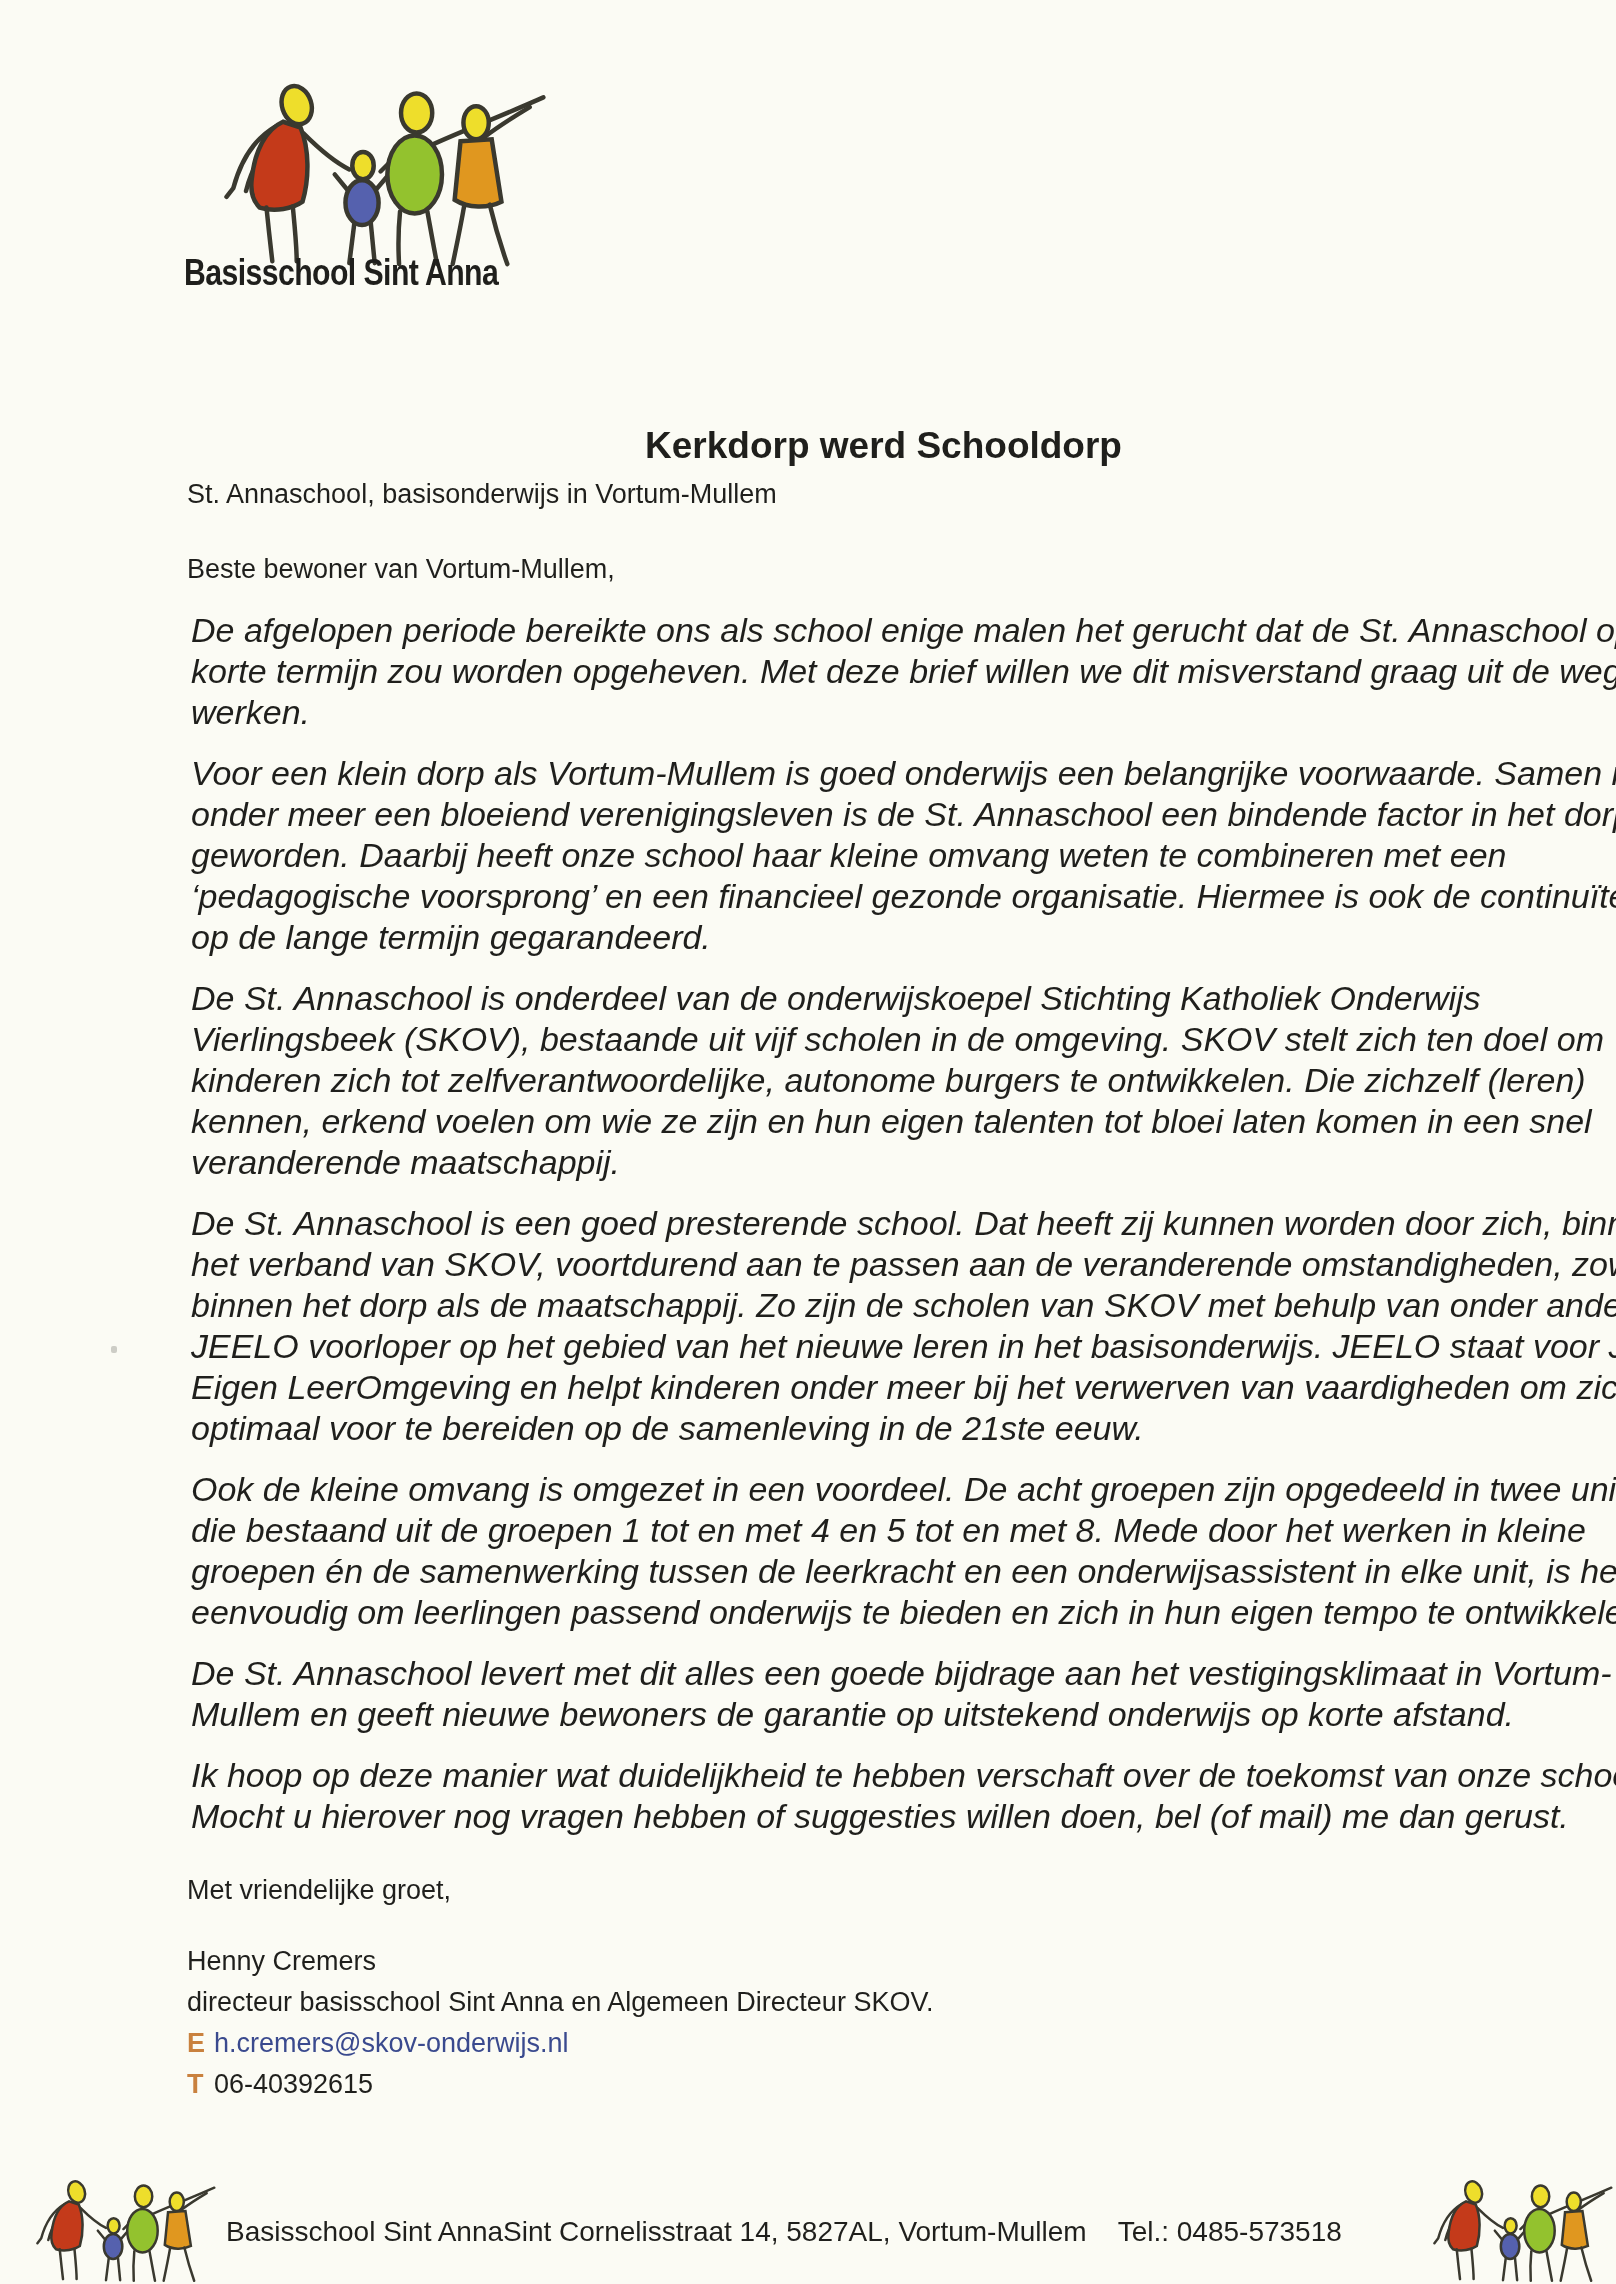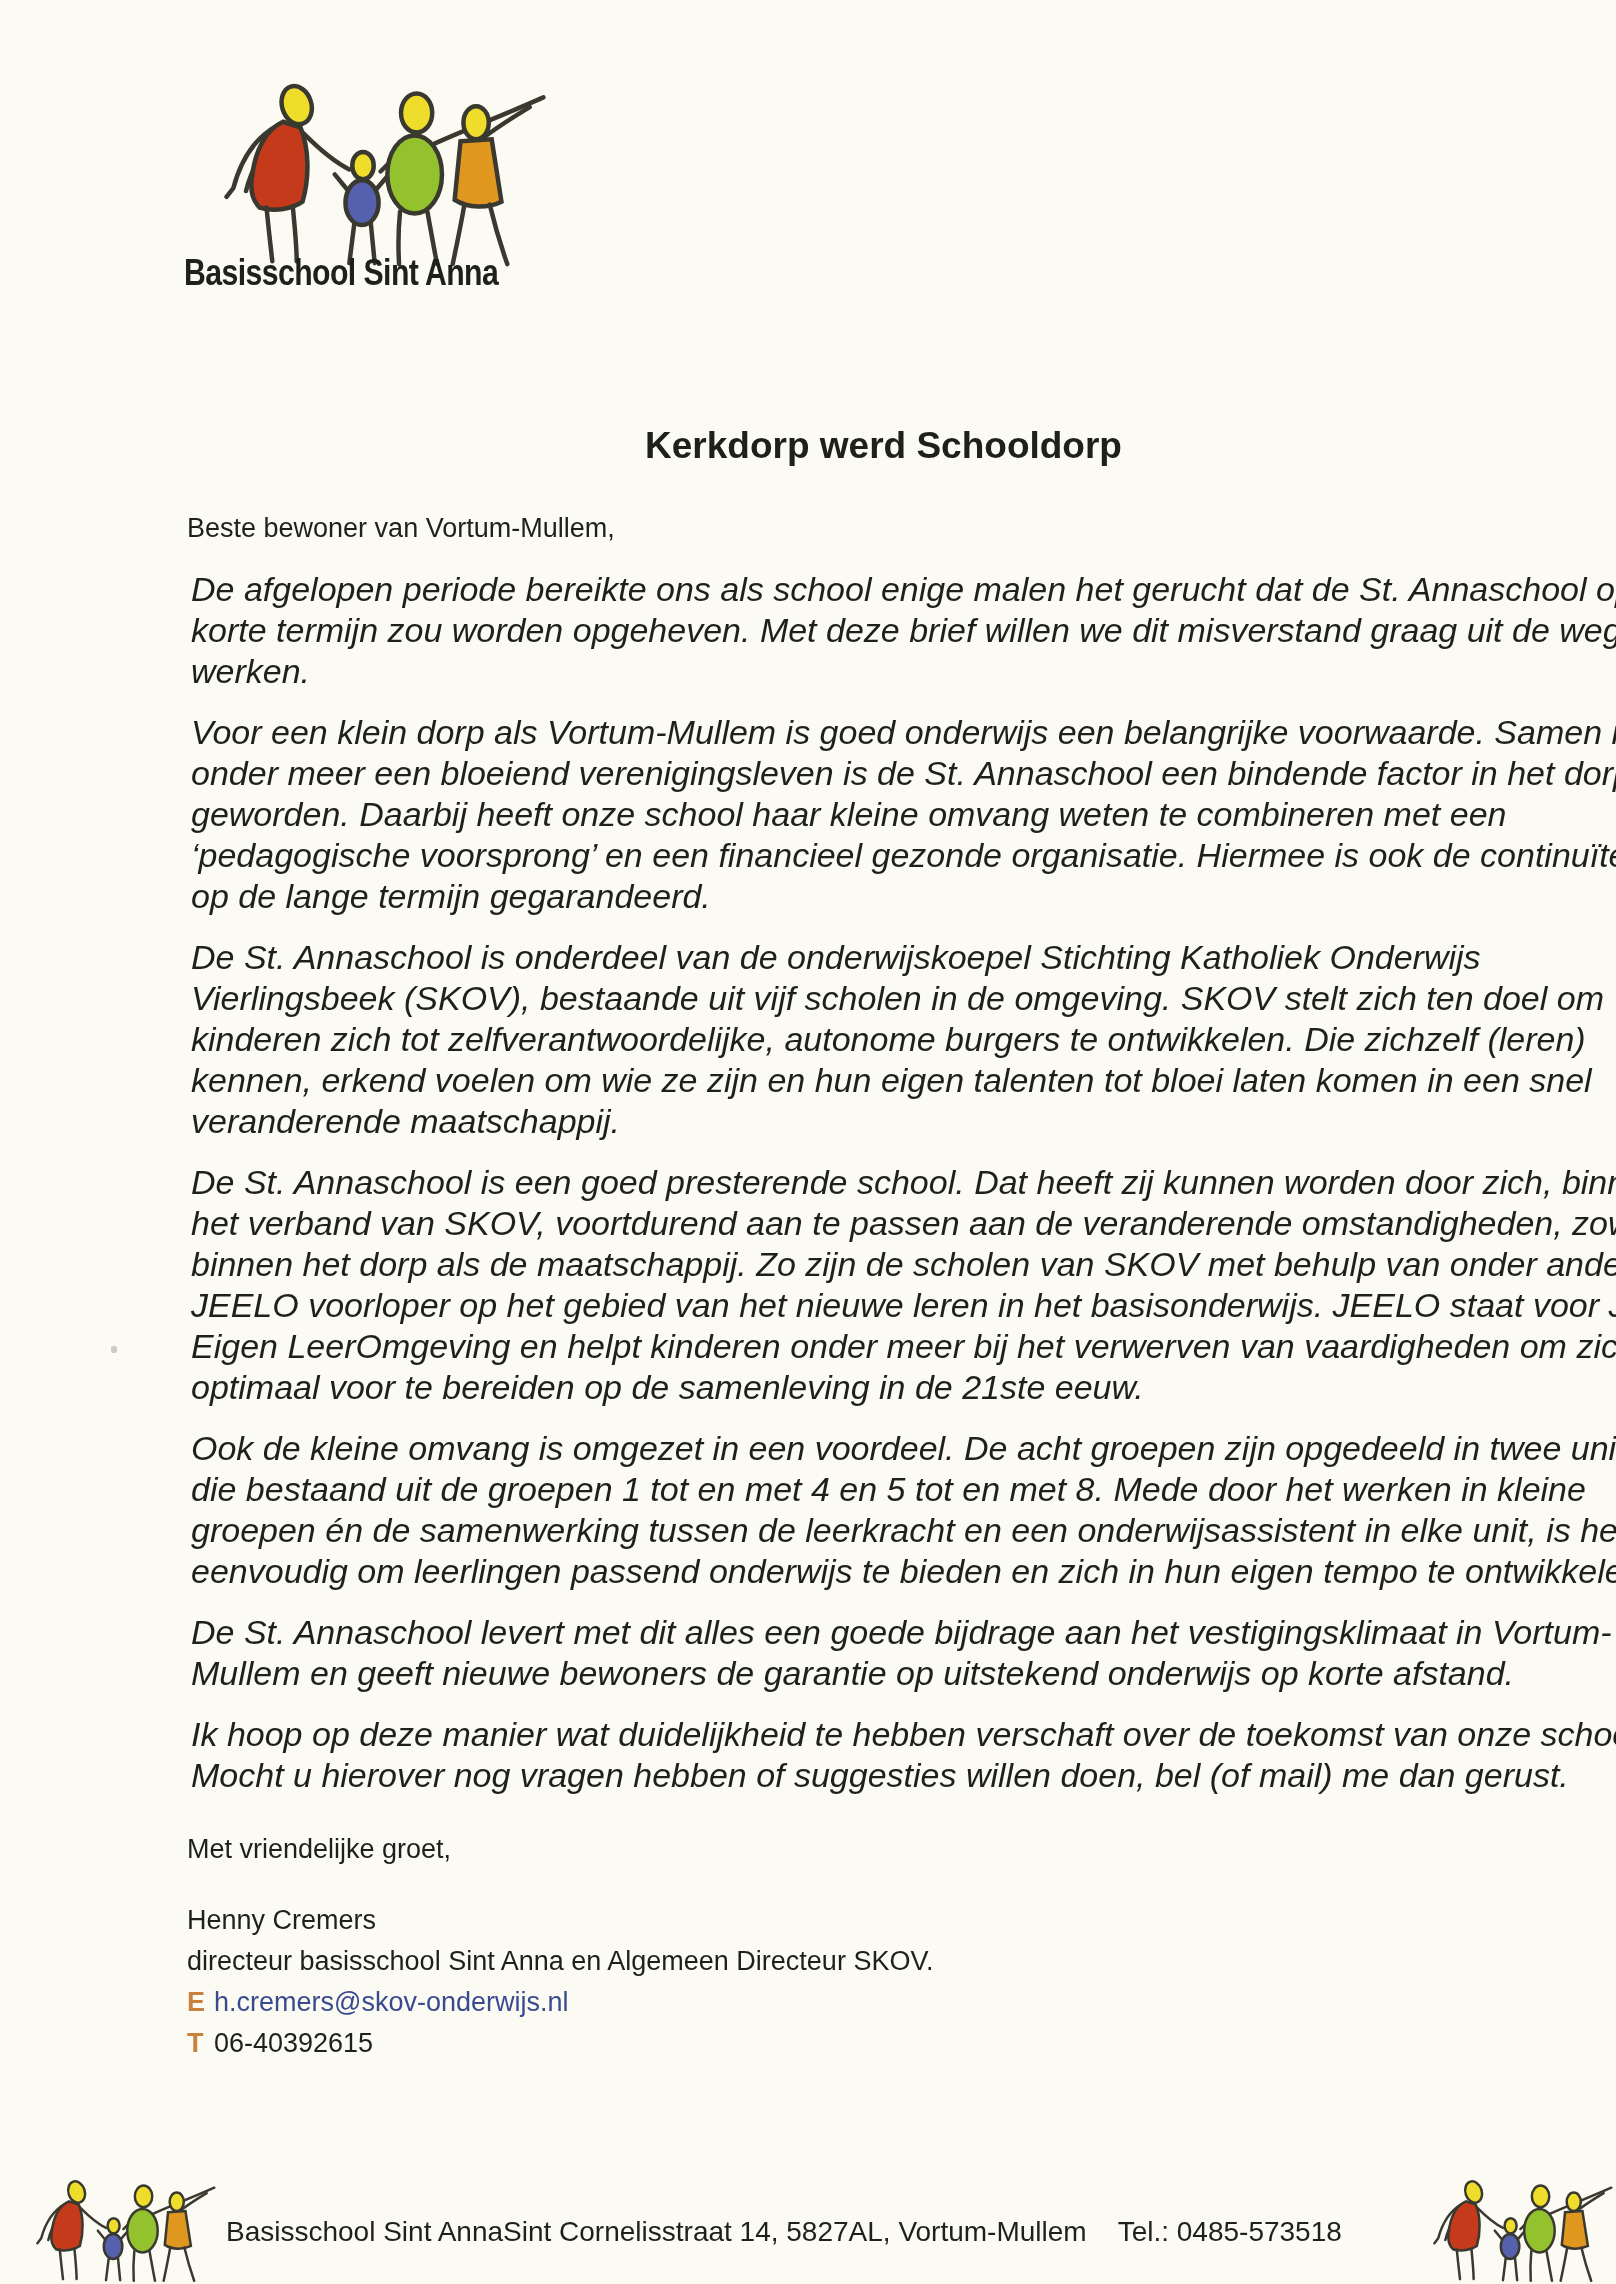--- a/index.html
+++ b/index.html
@@ -90,20 +90,21 @@
 
   <div class="logo-block">
     <svg class="logo-figures" viewBox="0 0 720 300" width="469" height="195">
         <use href="#logo-figures"></use>
       </svg>
     <div class="wordmark">Basisschool Sint Anna</div>
   </div>
 
   <div class="letter-body">
     <h1 class="title">Kerkdorp werd Schooldorp</h1>
+    <div class="subtitle">St. Annaschool, basisonderwijs in Vortum-Mullem</div>
 
     <div class="salutation">Beste bewoner van Vortum-Mullem,</div>
 
     <p class="para">De afgelopen periode bereikte ons als school enige malen het gerucht dat de St. Annaschool op
 korte termijn zou worden opgeheven. Met deze brief willen we dit misverstand graag uit de weg
 werken.</p>
     <p class="para">Voor een klein dorp als Vortum-Mullem is goed onderwijs een belangrijke voorwaarde. Samen met
 onder meer een bloeiend verenigingsleven is de St. Annaschool een bindende factor in het dorp
 geworden. Daarbij heeft onze school haar kleine omvang weten te combineren met een
 ‘pedagogische voorsprong’ en een financieel gezonde organisatie. Hiermee is ook de continuïteit

